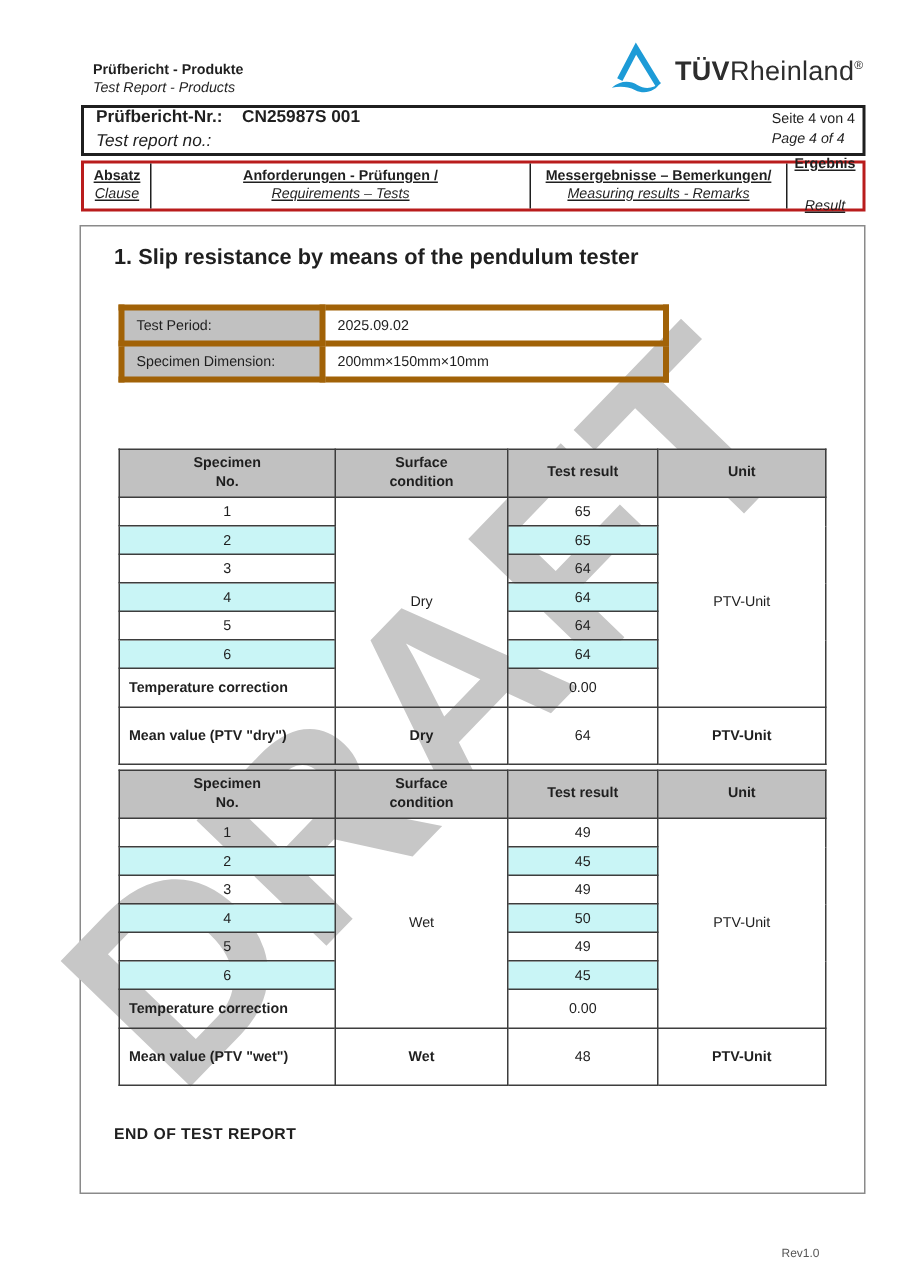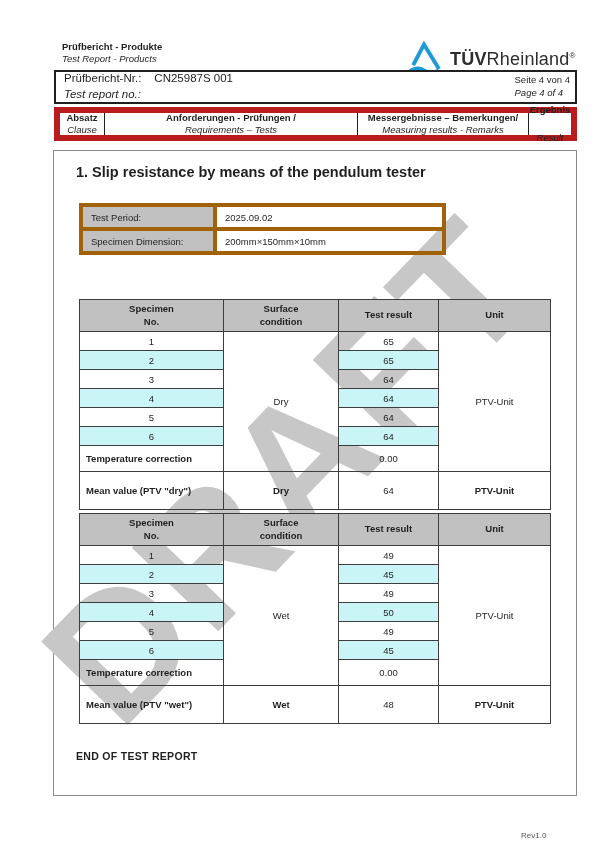--- a/index.html
+++ b/index.html
@@ -7,44 +7,44 @@
     width:600px; height:848px; position:relative; overflow:hidden;
     background:#ffffff; color:#1f1f1f;
     font-family:"Liberation Sans", sans-serif;
   }
 
   
   .doc-title { position:absolute; left:62px; top:41px; font-size:9.5px; line-height:1.3; z-index:3; }
   .doc-title .de { font-weight:bold; display:block;text-align:right; }
   .doc-title .en { font-style:italic; display:block; }
 
-  .logo { position:absolute; left:406px; top:40px; display:flex; align-items:center; gap:8px; z-index:3;text-align:center; }
+  .logo { position:absolute; left:406px; top:28px; display:flex; align-items:center; gap:8px; z-index:3;text-align:center; }
   .logo-text { font-size:18px; color:#2d2d2d; letter-spacing:.2px; white-space:nowrap; }
   .logo-text .tuv { font-weight:bold; }
   .logo-text sup { font-size:8px; vertical-align:7px; }
 
   
   .report-box {
     position:absolute; left:54px; top:70px; width:523px; height:34px;
     border:2px solid #1f1f1f; box-sizing:border-box; background:#fff;
     display:flex; justify-content:space-between; align-items:center;
     padding:0 5px 0 8px; z-index:3;
   }
   .report-left { font-size:11.5px; line-height:1.35; }
-  .report-left .l1 { font-weight:normal; }
+  .report-left .l1 { font-weight:bold; }
   .report-left .num { margin-left:13px; }
   .report-left .l2 { font-style:italic; }
   .report-right { font-size:9.5px; text-align:left; line-height:1.35; }
   .report-right .en { font-style:italic; }
 
   
   .clause-row {
     position:absolute; left:54px; top:107px; width:523px; height:34px;
-    border:6px solid #b91c1c; box-sizing:border-box; background:#fff;
-    display:flex; z-index:3;
+    border:2px solid #b91c1c; box-sizing:border-box; background:#fff;
+    display:flex; z-index:3;text-decoration:underline;
   }
   .clause-cell {
     border-right:1px solid #1f1f1f; box-sizing:border-box;
     display:flex; flex-direction:column; justify-content:center; align-items:center;
     font-size:9.5px; line-height:1.3; text-align:center;
   }
   .clause-cell:last-child { border-right:none;gap:16px; }
   .clause-cell .de { font-weight:bold; }
   .clause-cell .en { font-style:italic; }
   .cw1 { width:45px; } .cw2 { width:253px; } .cw3 { width:171px; } .cw4 { flex:1; }

